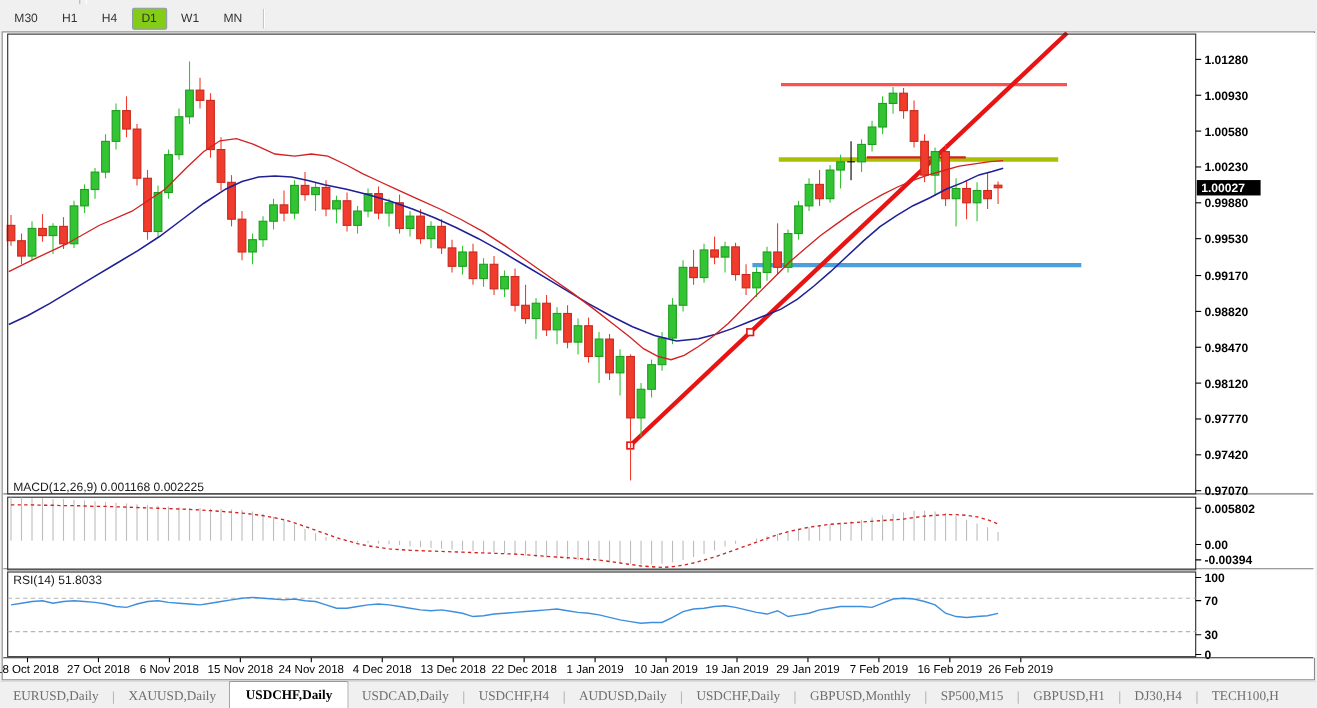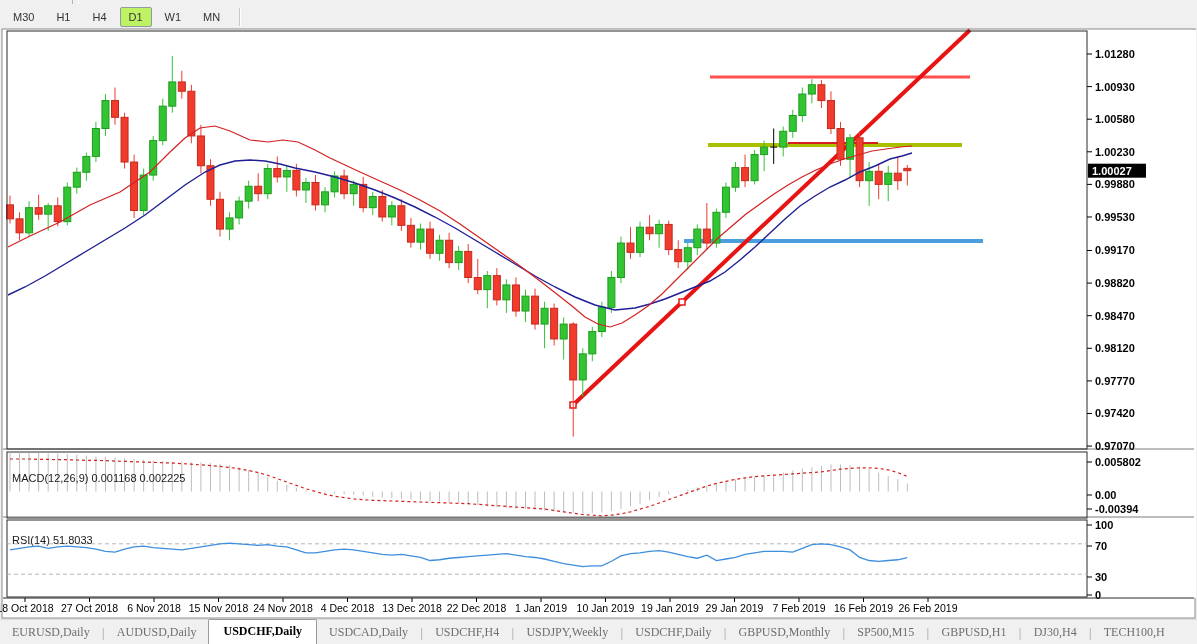--- a/index.html
+++ b/index.html
@@ -1,27 +1,27 @@
 <!DOCTYPE html>
 <html><head>
 <meta charset="utf-8">
 <style>
   html,body{margin:0;padding:0;background:#f0f0f0;font-family:"Liberation Sans",sans-serif;}
   #app{position:relative;width:1197px;height:644px;background:#f0f0f0;overflow:hidden;}
   #top-strip{position:absolute;left:0;top:0;width:1197px;height:4px;background:#f0f0f0;}
   #top-strip .notch{position:absolute;left:72px;top:0;width:5px;height:4px;border-left:1px solid #b5b5b5;border-right:1px solid #fff;}
   #tf-toolbar{position:absolute;left:0;top:4px;width:1197px;height:25px;background:#f0f0f0;display:flex;align-items:center;}
   .tf-btn{font-size:11px;color:#333;padding:3px 8px;margin-left:4px;border:1px solid transparent;border-radius:2px;cursor:default;}
-  .tf-btn.active{background:#bef264;border:1px solid #8e9aa5;}
+  .tf-btn.active{background:#84cc16;border:1px solid #8e9aa5;}
   .tf-sep{width:1px;height:18px;background:#c8c8c8;border-right:1px solid #fff;margin-left:10px;}
   #chart-svg{position:absolute;left:0;top:0;}
   #chart-title{position:absolute;left:14px;top:36px;font-size:12px;color:#000;white-space:pre;}
   #chart-title .caret{font-size:8px;vertical-align:1px;margin-right:6px;color:#000;}
-  #macd-label{position:absolute;left:12px;top:472px;font-size:11px;color:#1a1a1a;}
-  #rsi-label{position:absolute;left:12px;top:522px;font-size:11px;color:#1a1a1a;margin-top:12px;}
+  #macd-label{position:absolute;left:12px;top:437px;font-size:11px;color:#1a1a1a;}
+  #rsi-label{position:absolute;left:12px;top:522px;font-size:11px;color:#1a1a1a;}
   #tab-bar{position:absolute;left:0;top:619px;width:1197px;height:25px;background:#f0f0f0;border-top:1px solid #dcdcdc;display:flex;align-items:flex-end;}
   .tab{font-size:12px;color:#6e6e6e;padding:4px 12px 5px 12px;white-space:nowrap;font-family:Liberation Serif, serif;}
   .tab.active{background:#fff;color:#000;font-weight:bold;border:1px solid #9a9a9a;border-bottom:none;border-radius:2px 2px 0 0;padding:4px 14px 6px 14px;}
   .tab-sep{color:#b8b8b8;font-size:12px;padding-bottom:5px;}
 </style>
 </head>
 <body>
 
 <div id="app">
   <div id="top-strip">
@@ -437,27 +437,27 @@
         <text x="863.5" y="612" text-anchor="middle">16 Feb 2019</text>
         <line x1="928" y1="598" x2="928" y2="602" stroke="#000" stroke-width="1"></line>
         <text x="928" y="612" text-anchor="middle">26 Feb 2019</text>
       </g>
     </svg>
   <div id="macd-label">MACD(12,26,9) 0.001168 0.002225</div>
   <div id="rsi-label">RSI(14) 51.8033</div>
   <div id="tab-bar">
       <div class="tab">EURUSD,Daily</div>
       <div class="tab-sep">|</div>
-      <div class="tab">AUDUSD,Daily</div>
+      <div class="tab">XAUUSD,Daily</div>
       <div class="tab active">USDCHF,Daily</div>
       <div class="tab">USDCAD,Daily</div>
       <div class="tab-sep">|</div>
       <div class="tab">USDCHF,H4</div>
       <div class="tab-sep">|</div>
-      <div class="tab">USDJPY,Weekly</div>
+      <div class="tab">AUDUSD,Daily</div>
       <div class="tab-sep">|</div>
       <div class="tab">USDCHF,Daily</div>
       <div class="tab-sep">|</div>
       <div class="tab">GBPUSD,Monthly</div>
       <div class="tab-sep">|</div>
       <div class="tab">SP500,M15</div>
       <div class="tab-sep">|</div>
       <div class="tab">GBPUSD,H1</div>
       <div class="tab-sep">|</div>
       <div class="tab">DJ30,H4</div>

